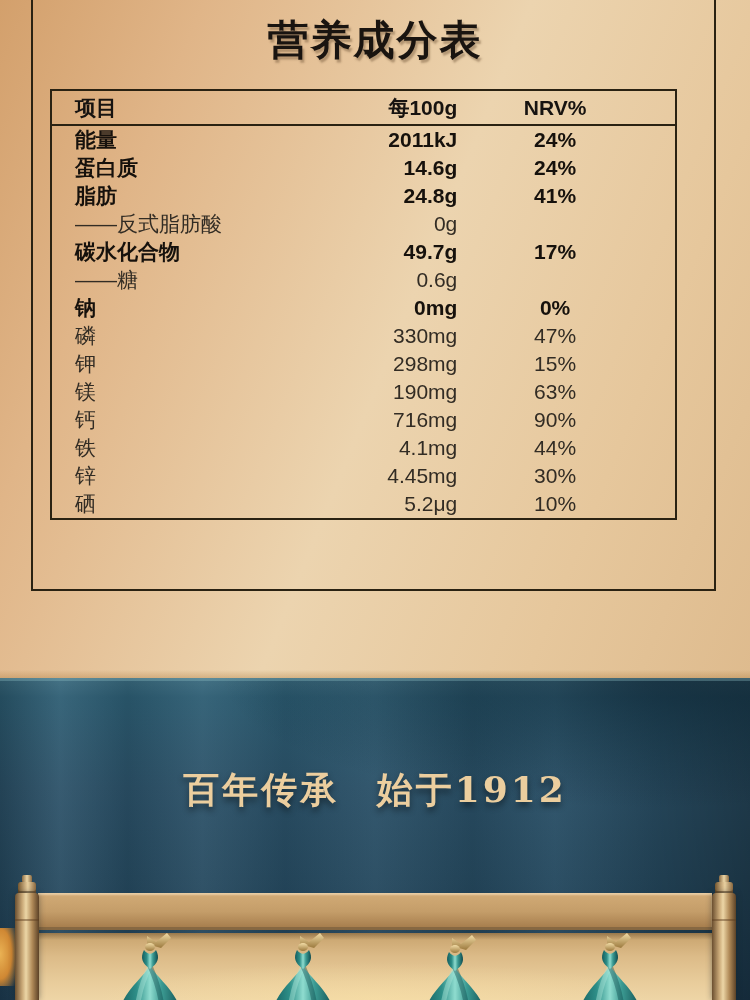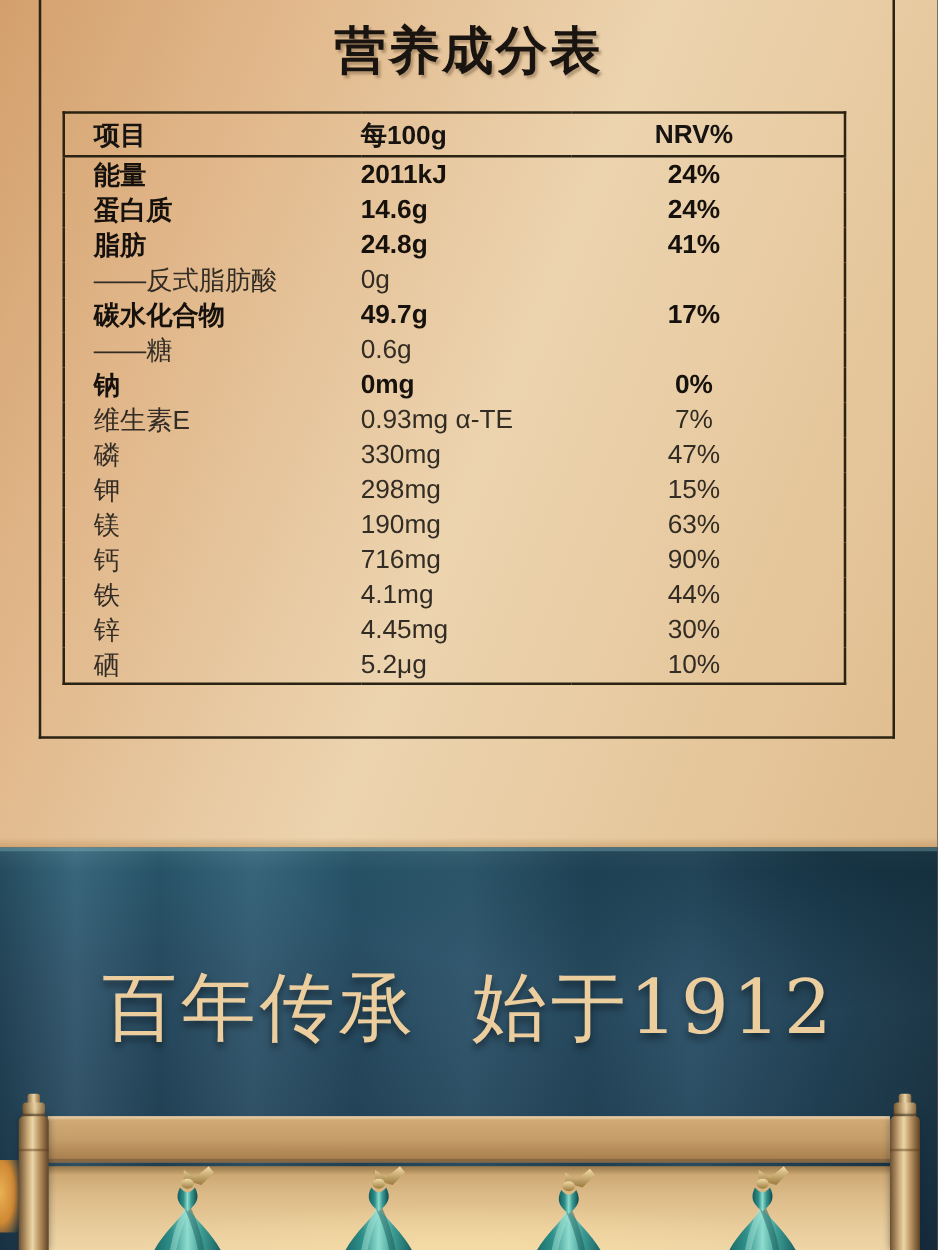--- a/index.html
+++ b/index.html
@@ -33,42 +33,42 @@
     border:2px solid #2a2212; font-size:21px;
   }
   .nutrition-table col.c-label { width:38%; }
   .nutrition-table col.c-value { width:27%; }
   .nutrition-table col.c-nrv   { width:35%; }
   .nutrition-table thead tr { height:35px; border-bottom:2px solid #2a2212; }
   .nutrition-table th { font-weight:700; color:#171310; vertical-align:middle; }
   .nutrition-table tbody tr { height:28px; }
   .nutrition-table td { vertical-align:middle; color:#322c24; font-weight:400; }
   .nutrition-table .cell-label { text-align:left;  padding-left:23px; }
-  .nutrition-table .cell-value { text-align:left; }
+  .nutrition-table .cell-value { text-align:right; }
   .nutrition-table .cell-nrv   { text-align:center; padding-right:22px; }
   .nutrition-table tr.row-bold td { font-weight:700; color:#16110c; }
 
   
   .heritage-panel {
     position:absolute; top:678px; left:0; width:750px; height:322px; overflow:hidden;
     background:
       radial-gradient(130% 90% at 88% 0%, rgba(7,24,38,0.55) 0%, rgba(7,24,38,0) 45%),
       linear-gradient(90deg, rgba(0,0,0,0.18) 0%, rgba(255,255,255,0.06) 8%, rgba(0,0,0,0.10) 17%,
         rgba(255,255,255,0.05) 27%, rgba(0,0,0,0.08) 38%, rgba(255,255,255,0.04) 50%,
         rgba(0,0,0,0.10) 63%, rgba(255,255,255,0.03) 74%, rgba(0,0,0,0.16) 88%, rgba(0,0,0,0.30) 100%),
       linear-gradient(180deg, #3a6a7e 0%, #2c5c72 6%, #2b5168 34%, #264a60 62%, #1d3c52 100%);
   }
   .heritage-panel::before {
     content:""; position:absolute; top:0; left:0; right:0; height:3px;
     background:rgba(140,190,195,0.35);
   }
   .heritage-headline {
     position:absolute; top:88px; left:0; width:100%; text-align:center;
     font-family:"DejaVu Serif","Liberation Serif",serif;
-    font-size:60px; font-weight:400; letter-spacing:3px; word-spacing:22px;
+    font-size:36px; font-weight:700; letter-spacing:3px; word-spacing:22px;
     color:#ecce9e; text-shadow:0 4px 6px rgba(0,0,0,0.45);
   }
   .flame-decoration {
     position:absolute; left:0; top:250px; width:15px; height:58px;
     background:radial-gradient(ellipse at 0% 45%, #f5b955 0%, #d98c32 55%, rgba(217,140,50,0) 100%);
     opacity:0.95;
   }
 
   
   .scroll-band {
@@ -169,25 +169,20 @@
           </tr>
           <tr>
             <td class="cell-label">——糖</td>
             <td class="cell-value">0.6g</td>
             <td class="cell-nrv"></td>
           </tr>
           <tr class="row-bold">
             <td class="cell-label">钠</td>
             <td class="cell-value">0mg</td>
             <td class="cell-nrv">0%</td>
-          </tr>
-          <tr>
-            <td class="cell-label">维生素E</td>
-            <td class="cell-value">0.93mg α-TE</td>
-            <td class="cell-nrv">7%</td>
           </tr>
           <tr>
             <td class="cell-label">磷</td>
             <td class="cell-value">330mg</td>
             <td class="cell-nrv">47%</td>
           </tr>
           <tr>
             <td class="cell-label">钾</td>
             <td class="cell-value">298mg</td>
             <td class="cell-nrv">15%</td>

